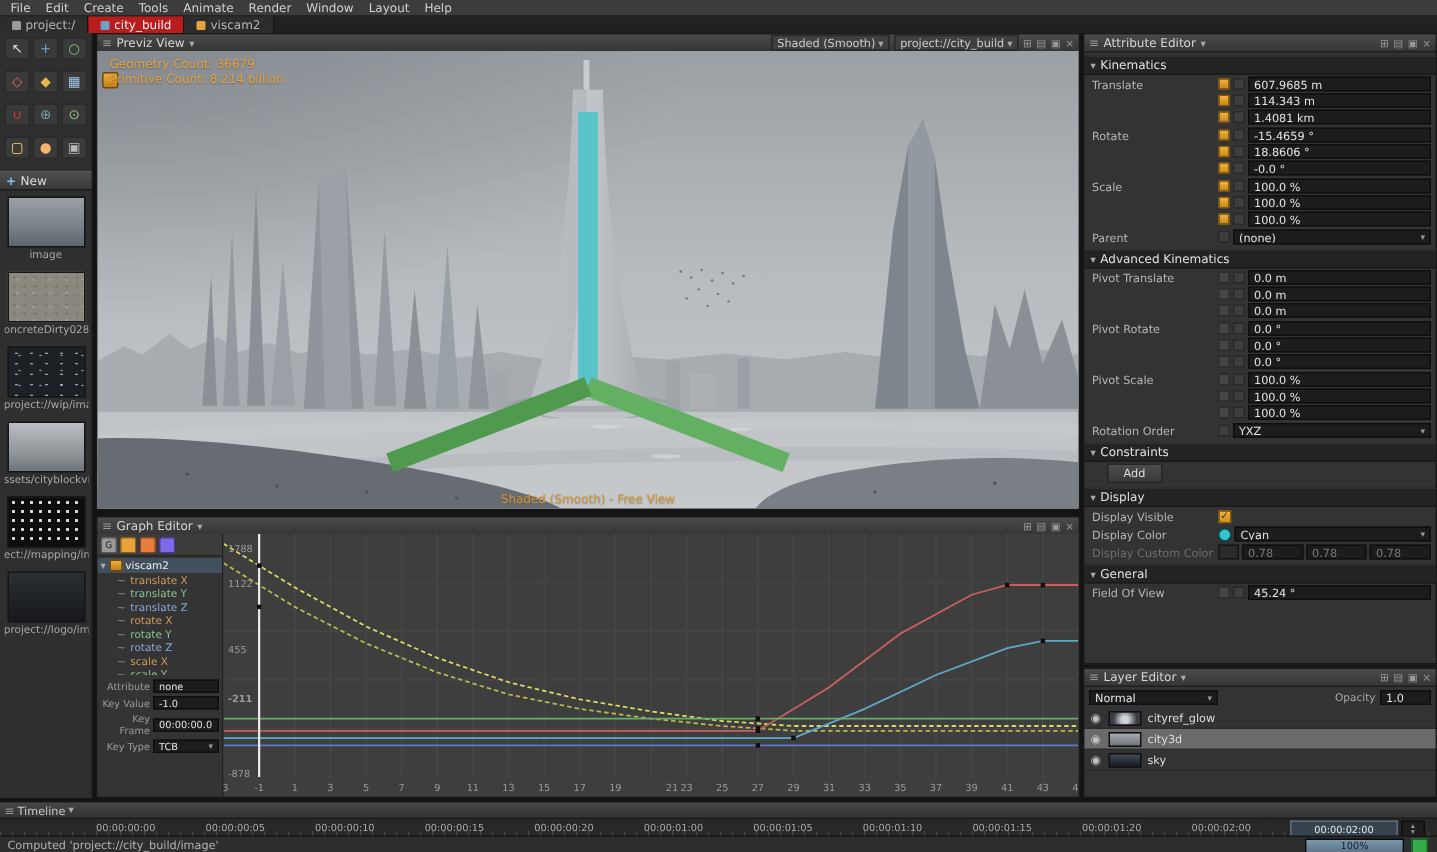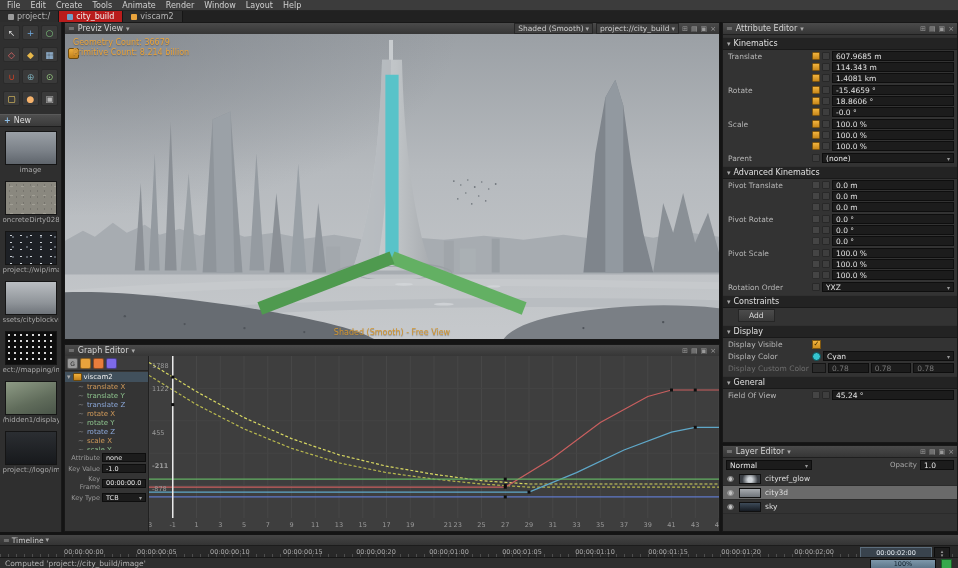--- a/index.html
+++ b/index.html
@@ -182,24 +182,20 @@
         </div>
         <div class="thumb-item">
           <div class="img t-photo"></div>
           <div class="cap">ssets/cityblockviz</div>
         </div>
         <div class="thumb-item">
           <div class="img t-dots"></div>
           <div class="cap">ect://mapping/im</div>
         </div>
         <div class="thumb-item">
-          <div class="img t-green"></div>
-          <div class="cap">/hidden1/display</div>
-        </div>
-        <div class="thumb-item">
           <div class="img t-dark"></div>
           <div class="cap">project://logo/imag</div>
         </div>
       </div>
   </div>
 
   <div id="viewport" class="panel" style="left:64px;top:22px;width:656px;height:318px;">
     <div class="phead">
       <span class="burger">≡</span>
       <span>Previz View</span>
@@ -459,21 +455,21 @@
           <span style="left: 475px;">37</span>
           <span style="left: 498.75px;">39</span>
           <span style="left: 522.5px;">41</span>
           <span style="left: 546.25px;">43</span>
           <span style="left: 570px;">45</span>
         </div>
         <div class="ge-ylabel" style="top: 6.48px;">1788</div>
         <div class="ge-ylabel" style="top: 29px;">1122</div>
         <div class="ge-ylabel" style="top: 72.9px;">455</div>
         <div class="ge-ylabel" style="top: 106.11px; font-weight: bold;">-211</div>
-        <div class="ge-ylabel" style="top: 129px;">-878</div>
+        <div class="ge-ylabel" style="top: 156px;">-878</div>
       </div>
   </div>
 
   <div id="attreditor" class="panel" style="left:722px;top:22px;width:236px;height:421px;">
     <div class="phead">
       <span class="burger">≡</span>
       <span>Attribute Editor</span>
       <span class="caret">▾</span>
       <div class="win-icons">
           <span>⊞</span>

